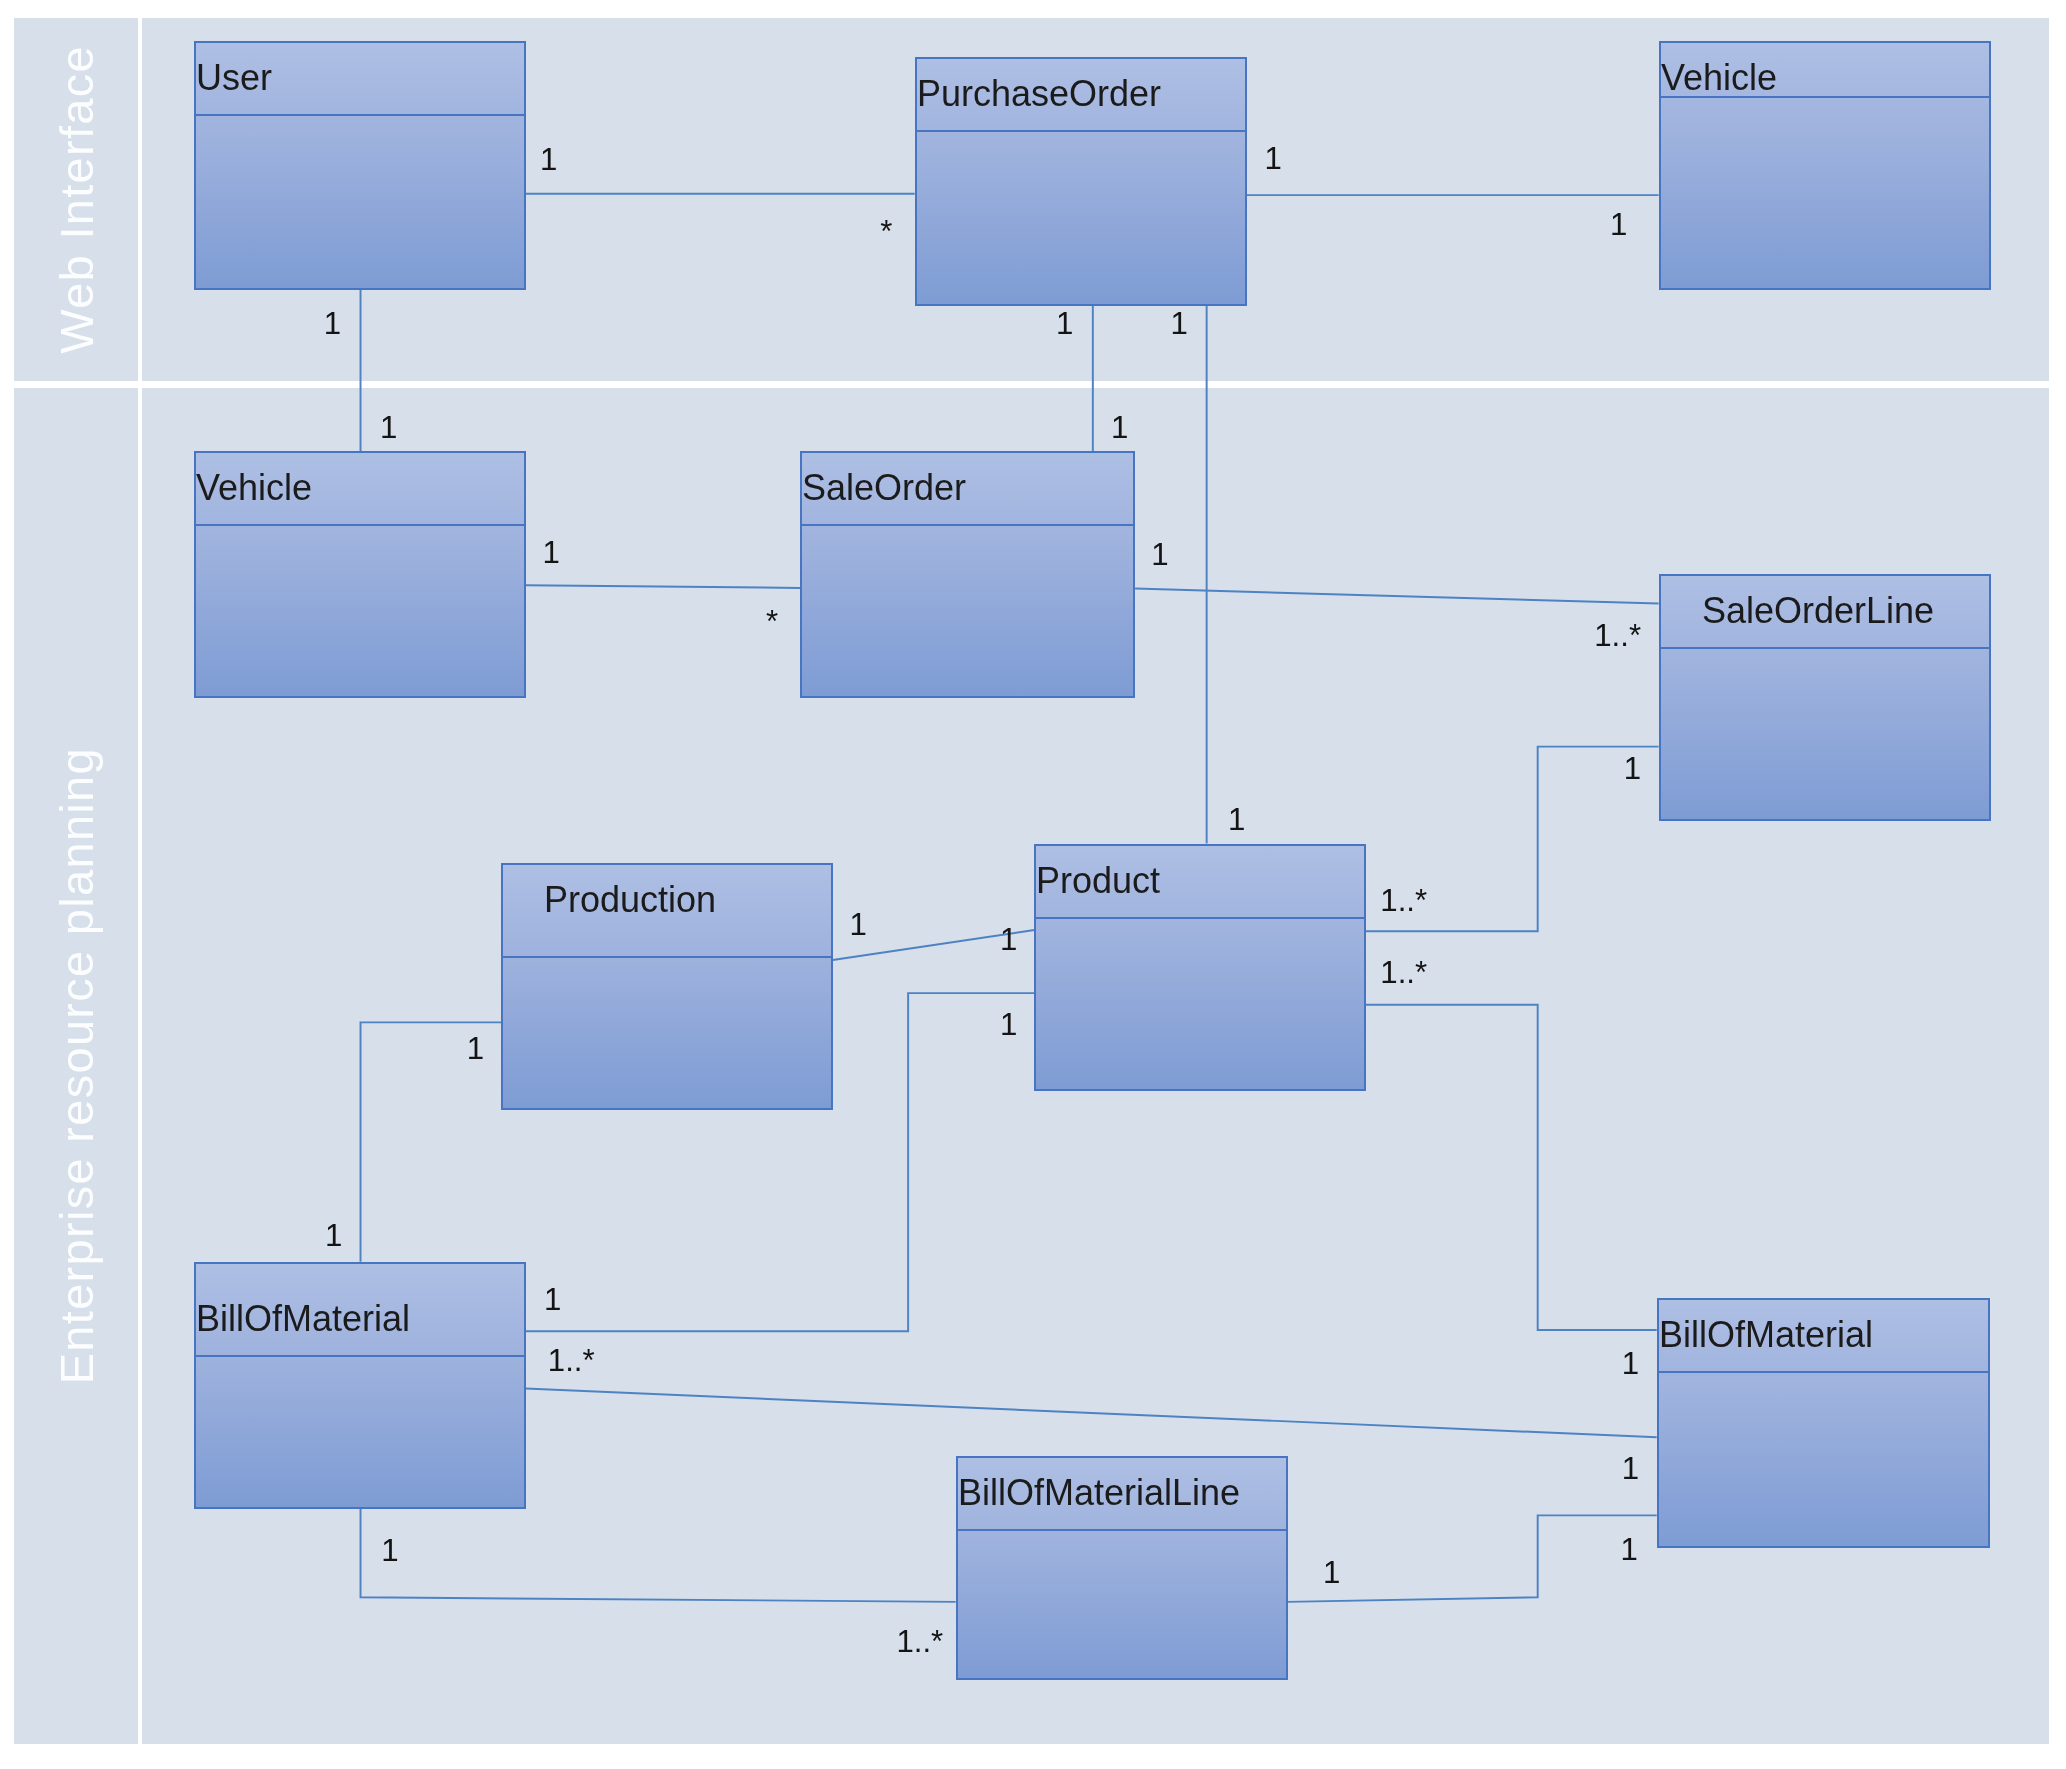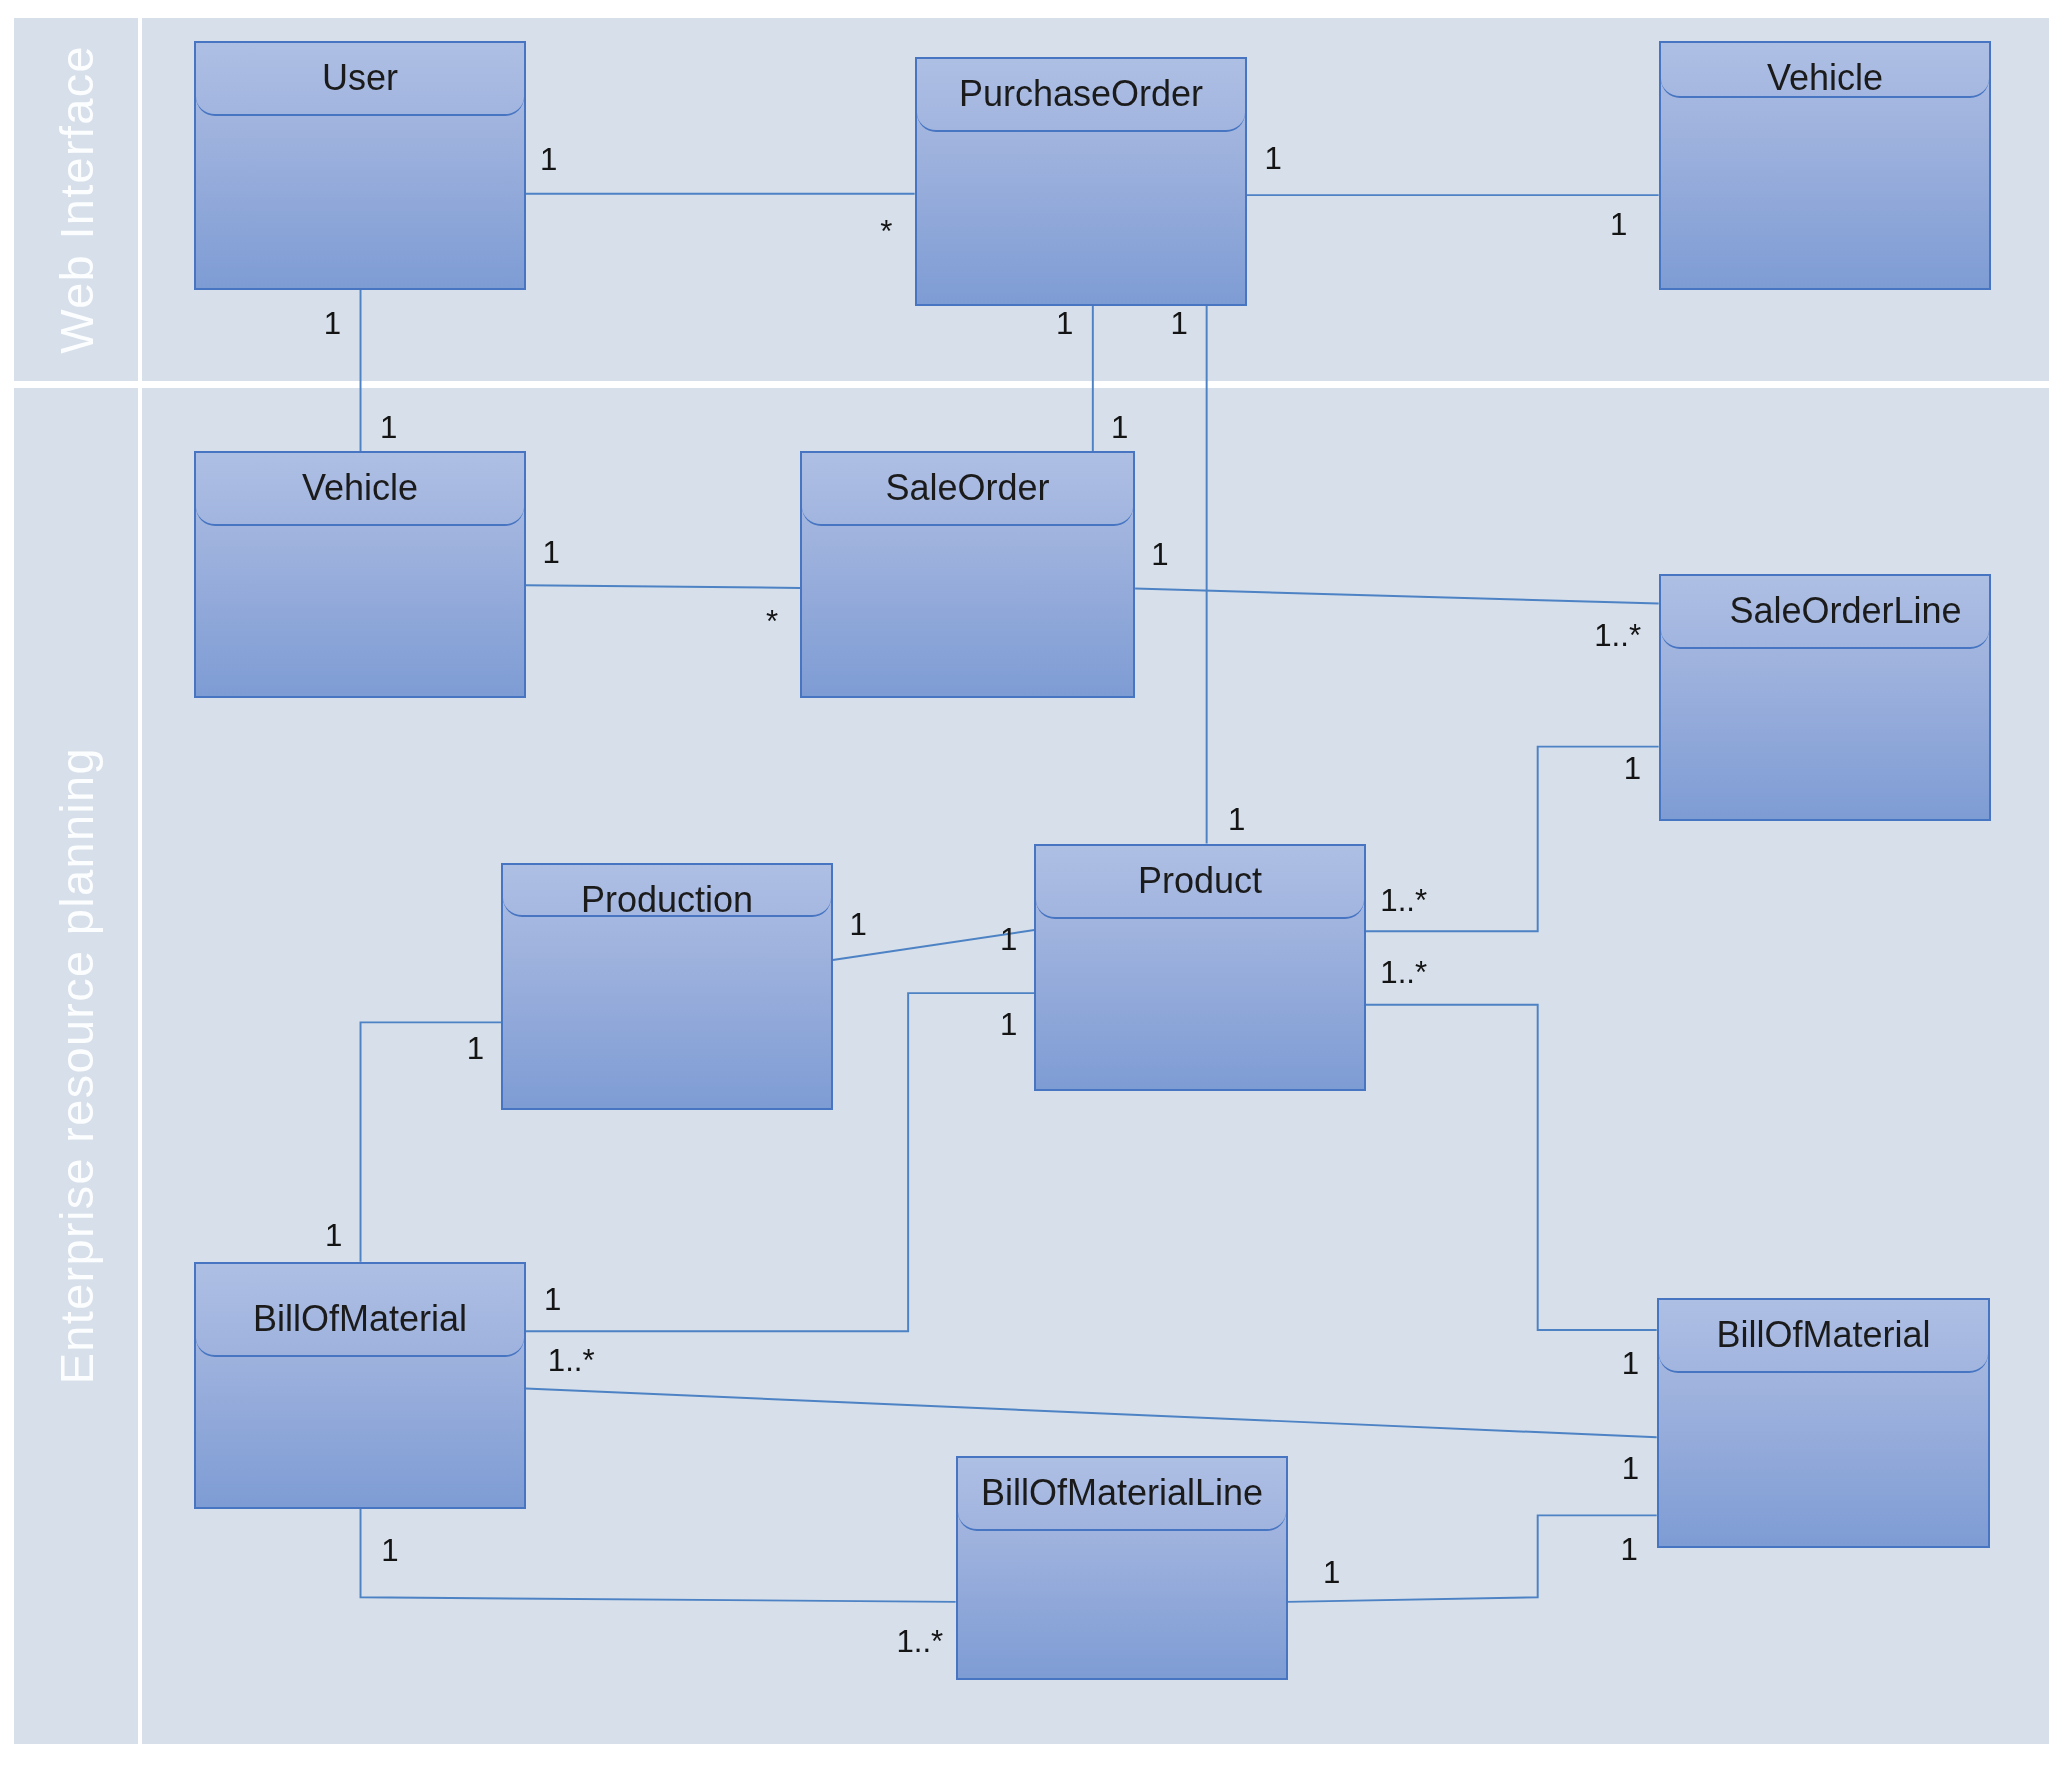--- a/index.html
+++ b/index.html
@@ -48,26 +48,24 @@
   .cls {
     position: absolute;
     box-sizing: border-box;
     border: 2px solid #4775c2;
     background: linear-gradient(180deg, #aebfe4 0%, #9db1dd 40%, #7e9cd4 100%);
     box-shadow: 0 0 0 0 transparent;
   }
   .cls-title {
     box-sizing: border-box;
     border-bottom: 2px solid #4775c2;
-    text-align: center;
     font-size: 36px;
     color: #1b1b1b;
     overflow: hidden;
     white-space: nowrap;
-    border-radius: 19px;
   }
   .cls-body { width: 100%; }
 </style>
 </head>
 <body>
 
 <div class="stage">
 
   <div class="lane-rect lane-label-rect-web"></div>
   <div class="lane-rect lane-content-rect-web"></div>
@@ -148,21 +146,21 @@
       </div>
       <div class="cls" style="left: 800px; top: 451px; width: 335px; height: 247px;">
         <div class="cls-title" style="height: 73px; line-height: 70px;">SaleOrder</div>
         <div class="cls-body"></div>
       </div>
       <div class="cls" style="left: 1659px; top: 574px; width: 332px; height: 247px;">
         <div class="cls-title" style="height: 73px; line-height: 70px; padding-left: 41px;">SaleOrderLine</div>
         <div class="cls-body"></div>
       </div>
       <div class="cls" style="left: 501px; top: 863px; width: 332px; height: 247px;">
-        <div class="cls-title" style="height: 52px; line-height: 70px;">Production</div>
+        <div class="cls-title" style="height: 93px; line-height: 70px; padding-left: 41px;">Production</div>
         <div class="cls-body"></div>
       </div>
       <div class="cls" style="left: 1034px; top: 844px; width: 332px; height: 247px;">
         <div class="cls-title" style="height: 73px; line-height: 70px;">Product</div>
         <div class="cls-body"></div>
       </div>
       <div class="cls" style="left: 194px; top: 1262px; width: 332px; height: 247px;">
         <div class="cls-title" style="height: 73px; line-height: 70px; margin-top: 20px;">BillOfMaterial</div>
         <div class="cls-body"></div>
       </div>

